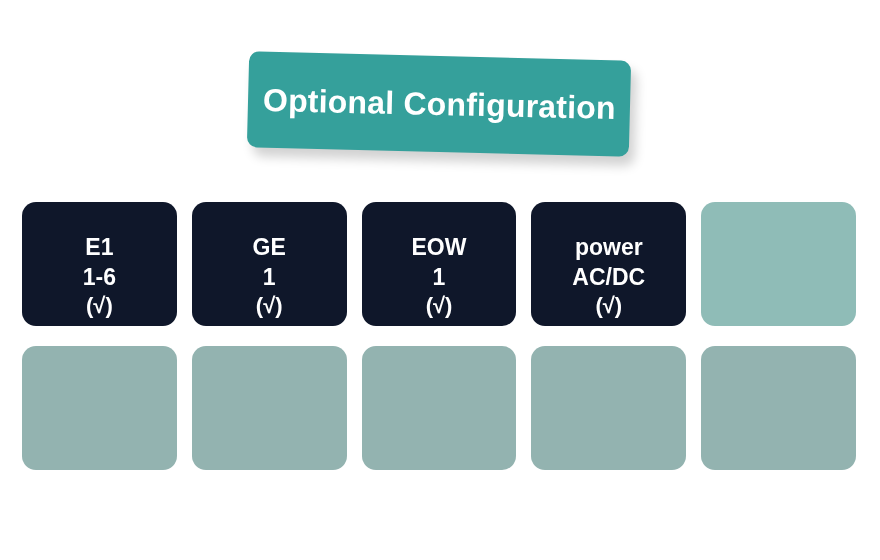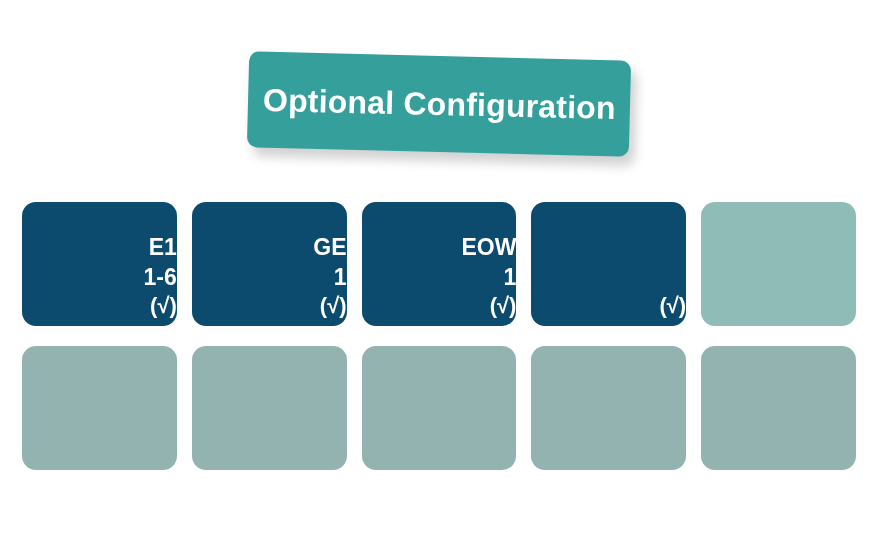--- a/index.html
+++ b/index.html
@@ -69,22 +69,21 @@
     border-radius: 14px;
     box-sizing: border-box;
     display: flex;
     flex-direction: column;
     align-items: center;
     justify-content: flex-end;
     padding-bottom: 6px;
     overflow: visible;
   }
   .card.filled {
-    background: #0c4a6e;
-    align-items: flex-end;
+    background: #0f172a;
   }
   .card.empty-bright {
     background: #8fbcb7;
   }
   .card.empty-muted {
     background: #93b3b0;
   }
   .card-line {
     color: #ffffff;
     font-size: 23px;
@@ -120,20 +119,22 @@
           <div class="card-line">GE</div>
           <div class="card-line">1</div>
           <div class="card-line check">(√)</div>
         </div>
         <div class="card filled">
           <div class="card-line">EOW</div>
           <div class="card-line">1</div>
           <div class="card-line check">(√)</div>
         </div>
         <div class="card filled">
+          <div class="card-line">power</div>
+          <div class="card-line">AC/DC</div>
           <div class="card-line check">(√)</div>
         </div>
         <div class="card empty-bright"></div>
       </div>
     <div class="row">
         <div class="card empty-muted"></div>
         <div class="card empty-muted"></div>
         <div class="card empty-muted"></div>
         <div class="card empty-muted"></div>
         <div class="card empty-muted"></div>

